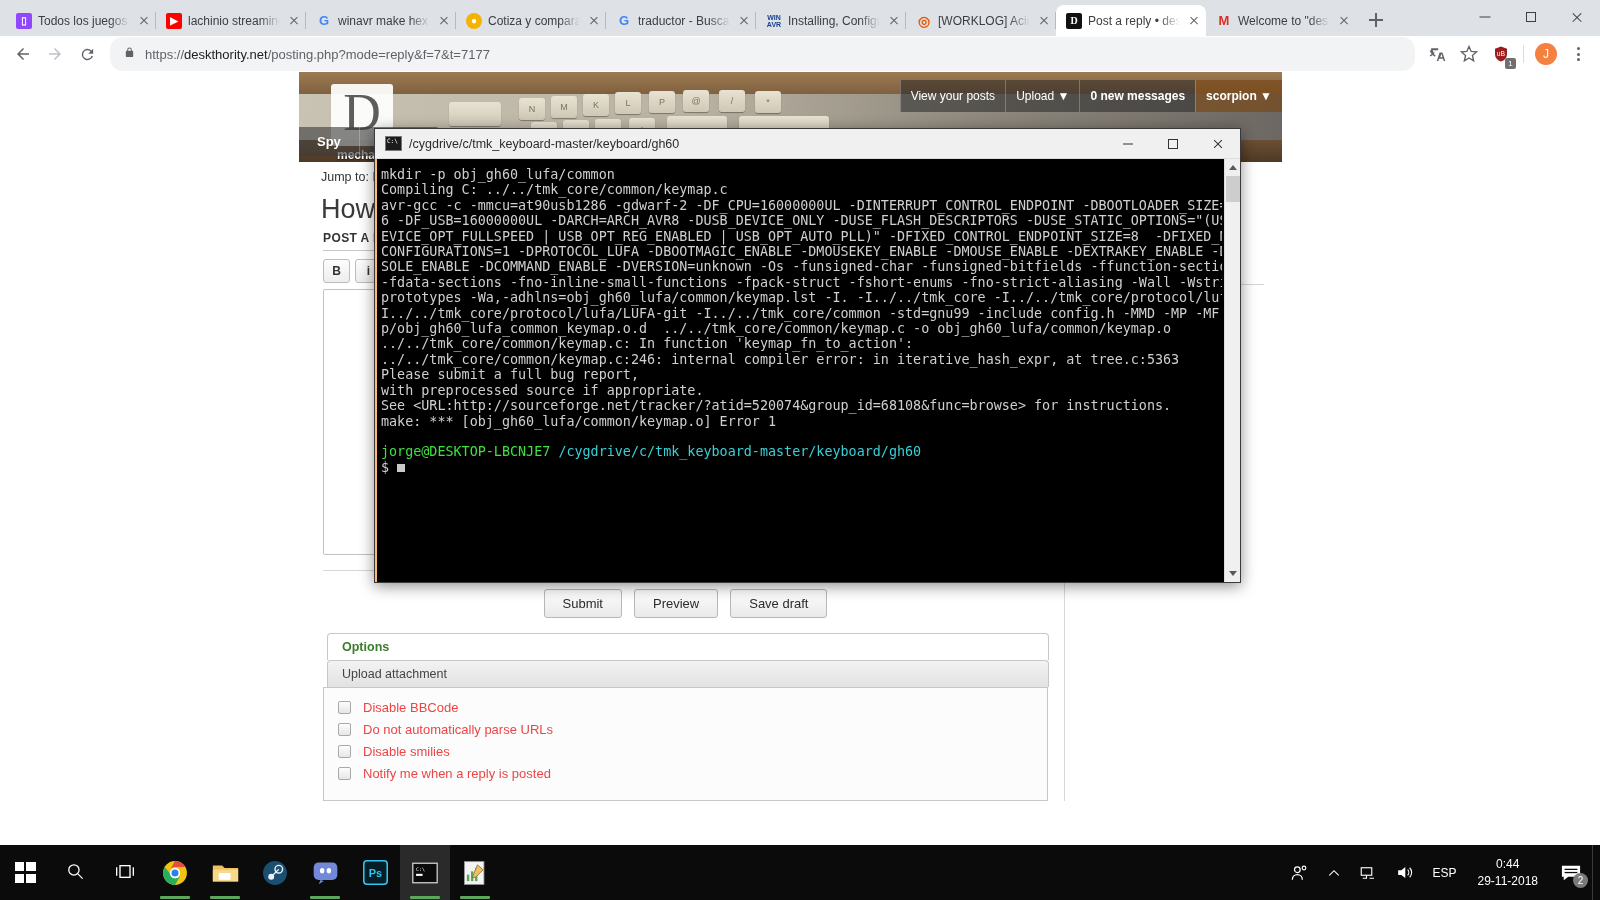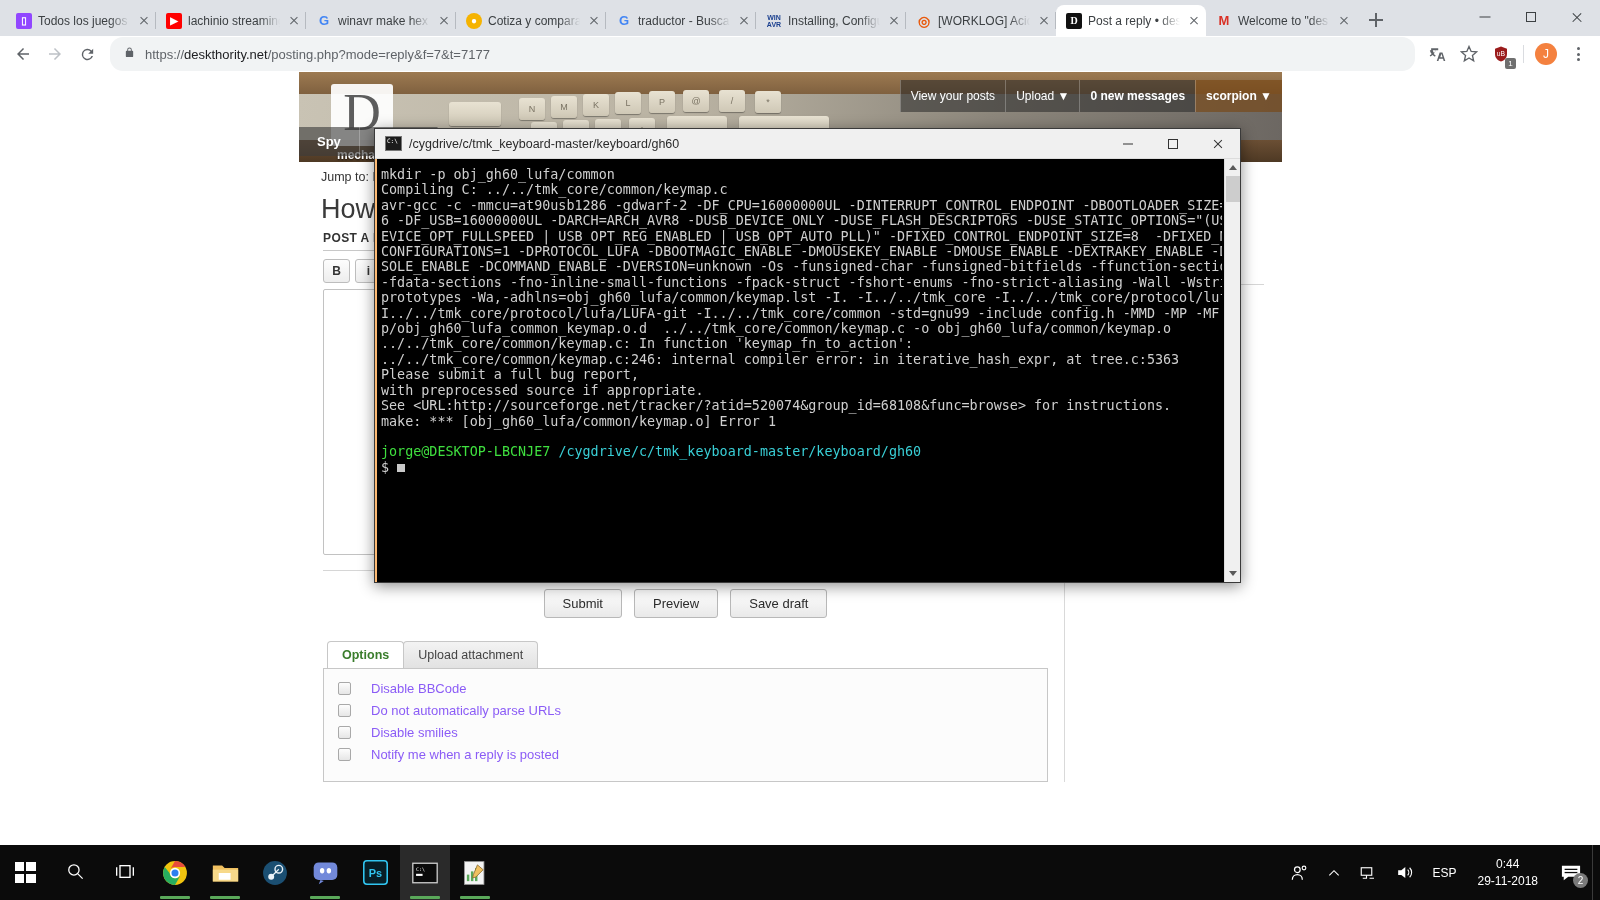--- a/index.html
+++ b/index.html
@@ -126,28 +126,28 @@
     font-family: "Liberation Sans", sans-serif; font-size: 13px; padding: 6px;
   }
   .sepline { border: none; border-top: 1px solid #d6d6d6; margin: 12px 0 0 0; }
   .btnrow { display: flex; gap: 12px; justify-content: center; margin: 18px 0 0 0; }
   .fbtn {
     border: 1px solid #b8b8b8; background: linear-gradient(#fefefe,#e9e9e9); border-radius: 3px;
     padding: 6px 18px; font-size: 13px; color: #2b2b2b;
   }
   .fbtn.primary { font-weight: normal; }
 
-  .opt-tabs { display: flex; margin: 23px 0 0 0; padding-left: 4px; }
+  .opt-tabs { display: flex; margin: 15px 0 0 0; padding-left: 4px; flex-direction: column; }
   .opt-tab {
     border: 1px solid #c7c7c7; border-bottom: none; border-radius: 4px 4px 0 0; padding: 6px 14px; font-size: 12.5px;
     background: linear-gradient(#f3f3f3,#e2e2e2); color: #444; margin-right: -1px;
   }
   .opt-tab.active { background: #fff; color: #3a7d2c; font-weight: bold; }
   .opt-body { border: 1px solid #c7c7c7; background: #fcfcfc; padding: 12px 14px; }
-  .chkrow { display: flex; align-items: center; gap: 20px; margin-bottom: 7px; font-size: 13px; color: #8b5cf6; }
+  .chkrow { display: flex; align-items: center; gap: 12px; margin-bottom: 7px; font-size: 13px; color: #ef4444; }
   .chk { width: 13px; height: 13px; border: 1px solid #a9a9a9; background: linear-gradient(#fdfdfd,#e6e6e6); border-radius: 2px; }
 
   .side-list { font-size: 12.5px; color: #444; line-height: 1.45; }
   .side-sep { border: none; border-top: 1px solid #d6d6d6; margin: 9px 0; }
   .side-head { font-size: 14px; font-weight: bold; color: #2f2f2f; }
 
   
   .term {
     position: absolute; left: 374px; top: 128px; width: 867px; height: 455px;
     background: #000; box-shadow: 0 3px 14px rgba(0,0,0,.45); border: 1px solid #3a3a3a;

